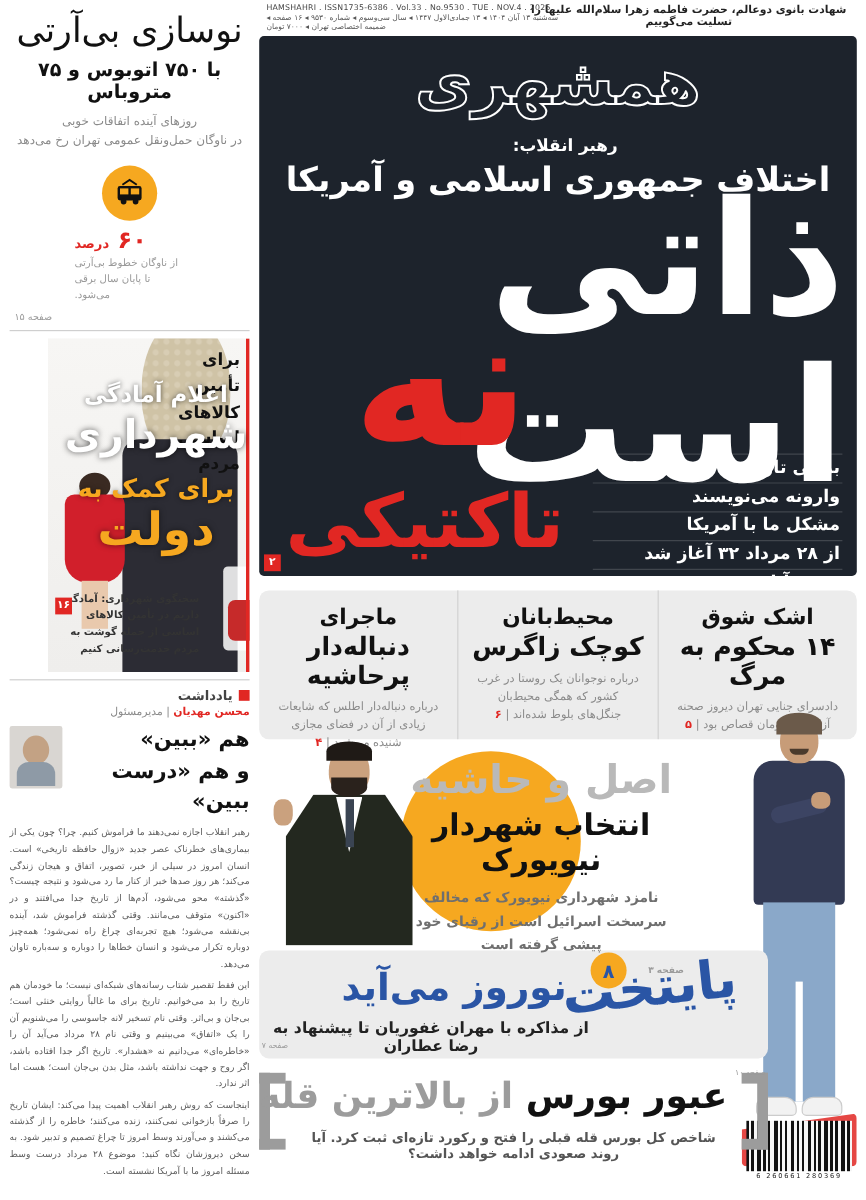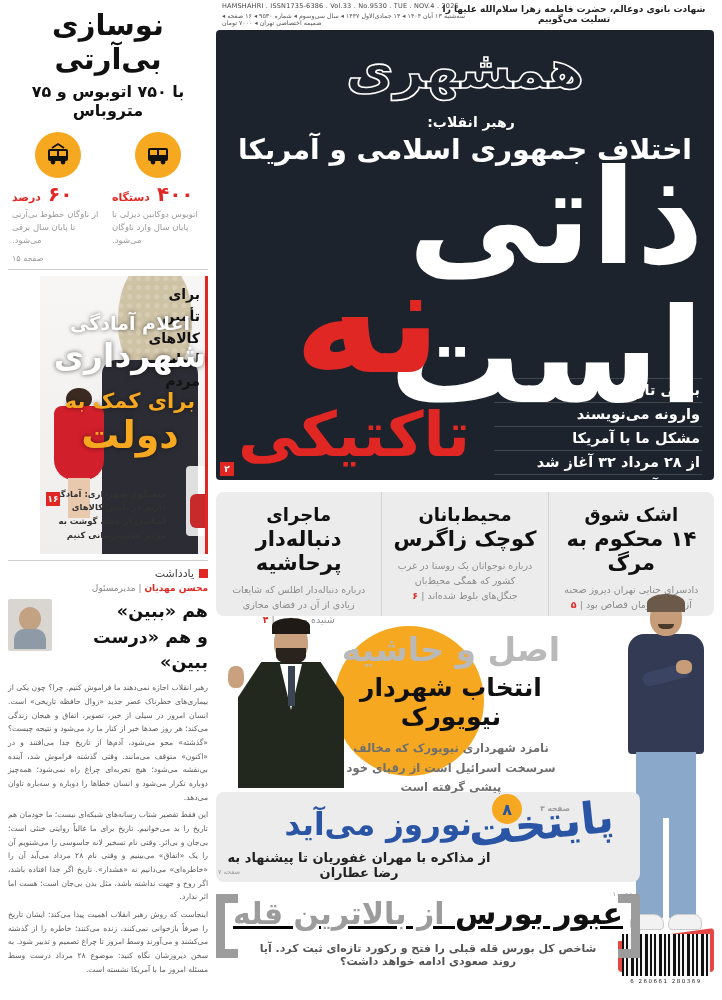--- a/index.html
+++ b/index.html
@@ -21,21 +21,21 @@
   .bb-white-big { position:absolute; top:118px; right:10px; color:#fff; font-size:132px; font-weight:bold; line-height:1.05; letter-spacing:-3px; }
   .bb-red-no { position:absolute; top:215px; left:78px; color:#e12723; font-size:150px; font-weight:bold; line-height:1; }
   .bb-red-tactic { position:absolute; top:368px; left:22px; color:#e12723; font-size:62px; font-weight:bold; }
   .bb-sublines { position:absolute; top:348px; right:12px; width:208px; }
   .bb-sublines div { color:#fff; font-size:14.5px; font-weight:bold; text-align:right; padding:3px 2px 4px; border-top:1px solid rgba(255,255,255,.16); }
   .page-badge { position:absolute; width:14px; height:14px; background:#e12723; color:#fff; font-size:9px; font-weight:bold; display:flex; align-items:center; justify-content:center; }
   .bb-badge { left:4px; bottom:4px; }
 
   
   .col-left { position:absolute; left:8px; top:8px; width:200px; }
-  .brt-title { font-size:29px; font-weight:bold; color:#111; text-align:center; letter-spacing:-1px; }
+  .brt-title { font-size:29px; font-weight:normal; color:#111; text-align:center; letter-spacing:-1px; }
   .brt-sub { font-size:16px; font-weight:bold; color:#111; text-align:center; margin-top:6px; }
   .brt-lead { font-size:10px; color:#8a8a8a; text-align:center; margin-top:8px; line-height:1.6; }
   .stats { display:flex; flex-direction:row; justify-content:space-around; margin-top:12px; }
   .stat { width:92px; text-align:left; }
   .stat-circle { width:46px; height:46px; border-radius:50%; background:#f6a820; margin:0 auto; display:flex; align-items:center; justify-content:center; }
   .stat-num { color:#e12723; font-size:20px; font-weight:bold; margin-top:4px; }
   .stat-num span.unit { font-size:11px; }
   .stat-cap { font-size:8.5px; color:#9a9a9a; line-height:1.5; margin-top:2px; }
   .pageref { font-size:8px; color:#9a9a9a; margin:8px 4px 0; text-align:left; }
   .rule { border-top:1px solid #cfcfcf; margin:6px 0; }
@@ -57,21 +57,21 @@
   .muni-l1 { color:#fff; font-size:19px; font-weight:bold; text-shadow:0 0 4px rgba(0,0,0,.6); }
   .muni-l2 { color:#fff; font-size:33px; font-weight:bold; text-shadow:0 0 5px rgba(0,0,0,.65); margin-top:2px; }
   .muni-l3 { color:#f6a820; font-size:21px; font-weight:bold; text-shadow:0 0 4px rgba(0,0,0,.5); margin-top:14px; }
   .muni-l4 { color:#f6a820; font-size:38px; font-weight:bold; text-shadow:0 0 5px rgba(0,0,0,.5); }
   .muni-cap { position:absolute; left:8px; bottom:12px; width:118px; font-size:8.5px; font-weight:bold; color:#333; text-align:right; line-height:1.6; }
   .muni-badge { left:6px; bottom:48px; }
 
   
   .sec-label { display:flex; align-items:center; gap:5px; margin-top:4px; }
   .sec-label .sq { width:9px; height:9px; background:#e12723; }
-  .sec-label .txt { font-size:11px; font-weight:normal; color:#444; }
+  .sec-label .txt { font-size:11px; font-weight:bold; color:#444; }
   .author { font-size:9px; color:#8a8a8a; margin-top:3px; }
   .author b { color:#e12723; }
   .headrow { display:flex; gap:8px; margin-top:6px; align-items:flex-start; }
   .headrow .htxt { flex:1; text-align:right; font-size:17.5px; font-weight:bold; color:#111; line-height:1.45; }
   .facebox { width:44px; height:52px; background:#d9d6d2; border-radius:2px; position:relative; flex:0 0 auto; }
   .facebox .fhead { position:absolute; left:11px; top:8px; width:22px; height:24px; border-radius:50%; background:#c3a284; }
   .facebox .fbody { position:absolute; left:6px; top:30px; width:32px; height:20px; border-radius:10px 10px 0 0; background:#8e9aa6; }
   .opbody { font-size:7.6px; color:#5a5a5a; text-align:justify; line-height:1.8; margin-top:6px; }
   .opbody p { margin-bottom:4px; }
 
@@ -124,21 +124,21 @@
   .pt-badge { position:absolute; right:118px; top:2px; width:30px; height:30px; border-radius:50%; background:#f6a820; color:#2a55a5; font-size:16px; font-weight:bold; display:flex; align-items:center; justify-content:center; }
   .pt-title { position:absolute; right:168px; top:14px; color:#2a55a5; font-size:31px; font-weight:bold; letter-spacing:-1px; }
   .pt-sub { position:absolute; right:136px; top:58px; width:290px; color:#222; font-size:13px; font-weight:bold; text-align:center; }
   .pt-page { position:absolute; right:400px; top:76px; font-size:6.5px; color:#9a9a9a; }
 
   
   .bourse { position:absolute; left:216px; top:890px; width:424px; height:86px; }
   .bk { position:absolute; top:4px; width:22px; height:64px; }
   .bk-r { right:0; border-right:9px solid #9c9c9c; border-top:9px solid #9c9c9c; border-bottom:9px solid #9c9c9c; }
   .bk-l { left:0; border-left:9px solid #9c9c9c; border-top:9px solid #9c9c9c; border-bottom:9px solid #9c9c9c; }
-  .bourse-title { position:absolute; top:6px; width:100%; text-align:center; font-size:30px; font-weight:bold; letter-spacing:-1px;text-decoration:underline; }
+  .bourse-title { position:absolute; top:6px; width:100%; text-align:left; font-size:30px; font-weight:bold; letter-spacing:-1px; }
   .bourse-title .b1 { color:#111; }
   .bourse-title .b2 { color:#9c9c9c; }
   .bourse-sub { position:absolute; top:52px; left:30px; right:30px; text-align:center; font-size:11px; color:#555; font-weight:bold; }
   .bourse-page { position:absolute; top:0; right:2px; font-size:6.5px; color:#9a9a9a; }
 </style>
 </head>
 <body>
 
 <div class="page">
 
@@ -162,35 +162,26 @@
       <div>از ۲۸ مرداد ۳۲ آغاز شد</div>
       <div>نه ۱۳ آبان ۵۸</div>
     </div>
     <div class="page-badge bb-badge">۲</div>
   </div>
 
   <div class="col-left">
 
     <div class="brt-title">نوسازی بی‌آرتی</div>
     <div class="brt-sub">با ۷۵۰ اتوبوس و ۷۵ متروباس</div>
+    <div class="brt-lead">
+      <div>روزهای آینده اتفاقات خوبی</div>
+      <div>در ناوگان حمل‌ونقل عمومی تهران رخ می‌دهد</div>
+    </div>
 
     <div class="stats">
-      <div class="stat">
-        <div class="stat-circle">
-          <svg width="28" height="28" viewBox="0 0 28 28">
-            <rect x="4" y="7" width="20" height="13" rx="2" fill="#111"></rect>
-            <rect x="6" y="9" width="7" height="5" fill="#f6a820"></rect>
-            <rect x="15" y="9" width="7" height="5" fill="#f6a820"></rect>
-            <circle cx="9" cy="21" r="2.4" fill="#111"></circle>
-            <circle cx="19" cy="21" r="2.4" fill="#111"></circle>
-          </svg>
-        </div>
-        <div class="stat-num"><span>۴۰۰</span> <span class="unit">دستگاه</span></div>
-        <div class="stat-cap">اتوبوس دوکابین دیزلی تا پایان سال وارد ناوگان می‌شود.</div>
-      </div>
       <div class="stat">
         <div class="stat-circle">
           <svg width="28" height="28" viewBox="0 0 28 28">
             <path d="M8 7 L14 3 L20 7" stroke="#111" stroke-width="1.6" fill="none"></path>
             <rect x="4" y="8" width="20" height="12" rx="2" fill="#111"></rect>
             <rect x="6" y="10" width="7" height="5" fill="#f6a820"></rect>
             <rect x="15" y="10" width="7" height="5" fill="#f6a820"></rect>
             <circle cx="9" cy="21" r="2.4" fill="#111"></circle>
             <circle cx="19" cy="21" r="2.4" fill="#111"></circle>
           </svg>

